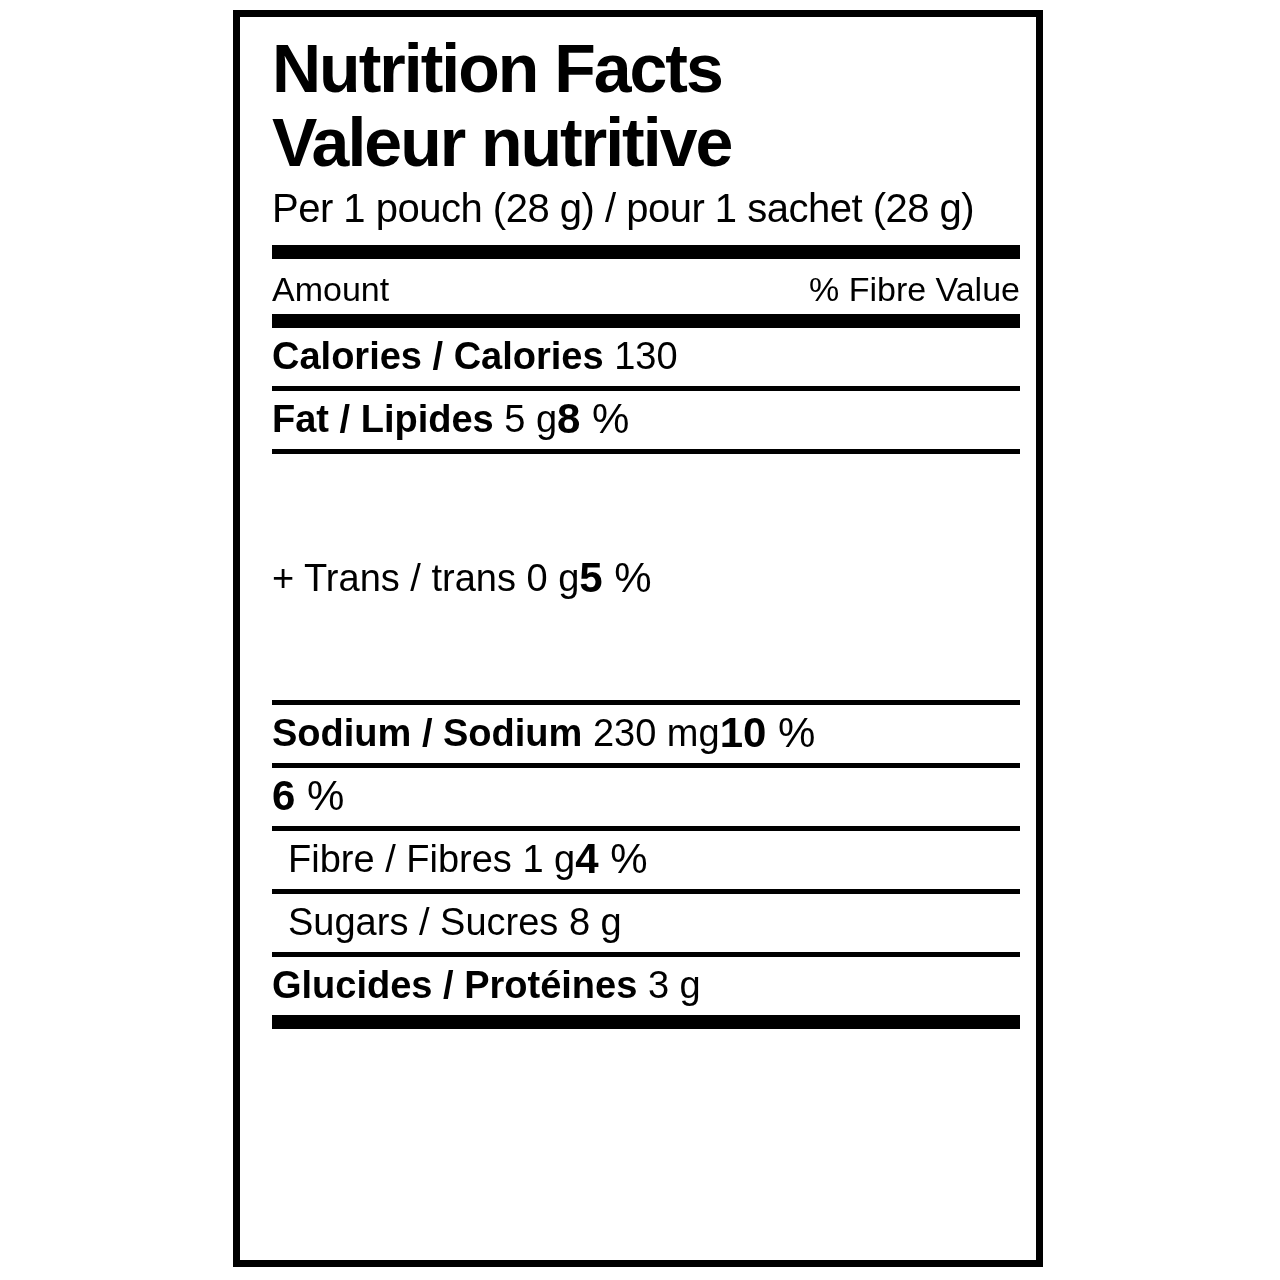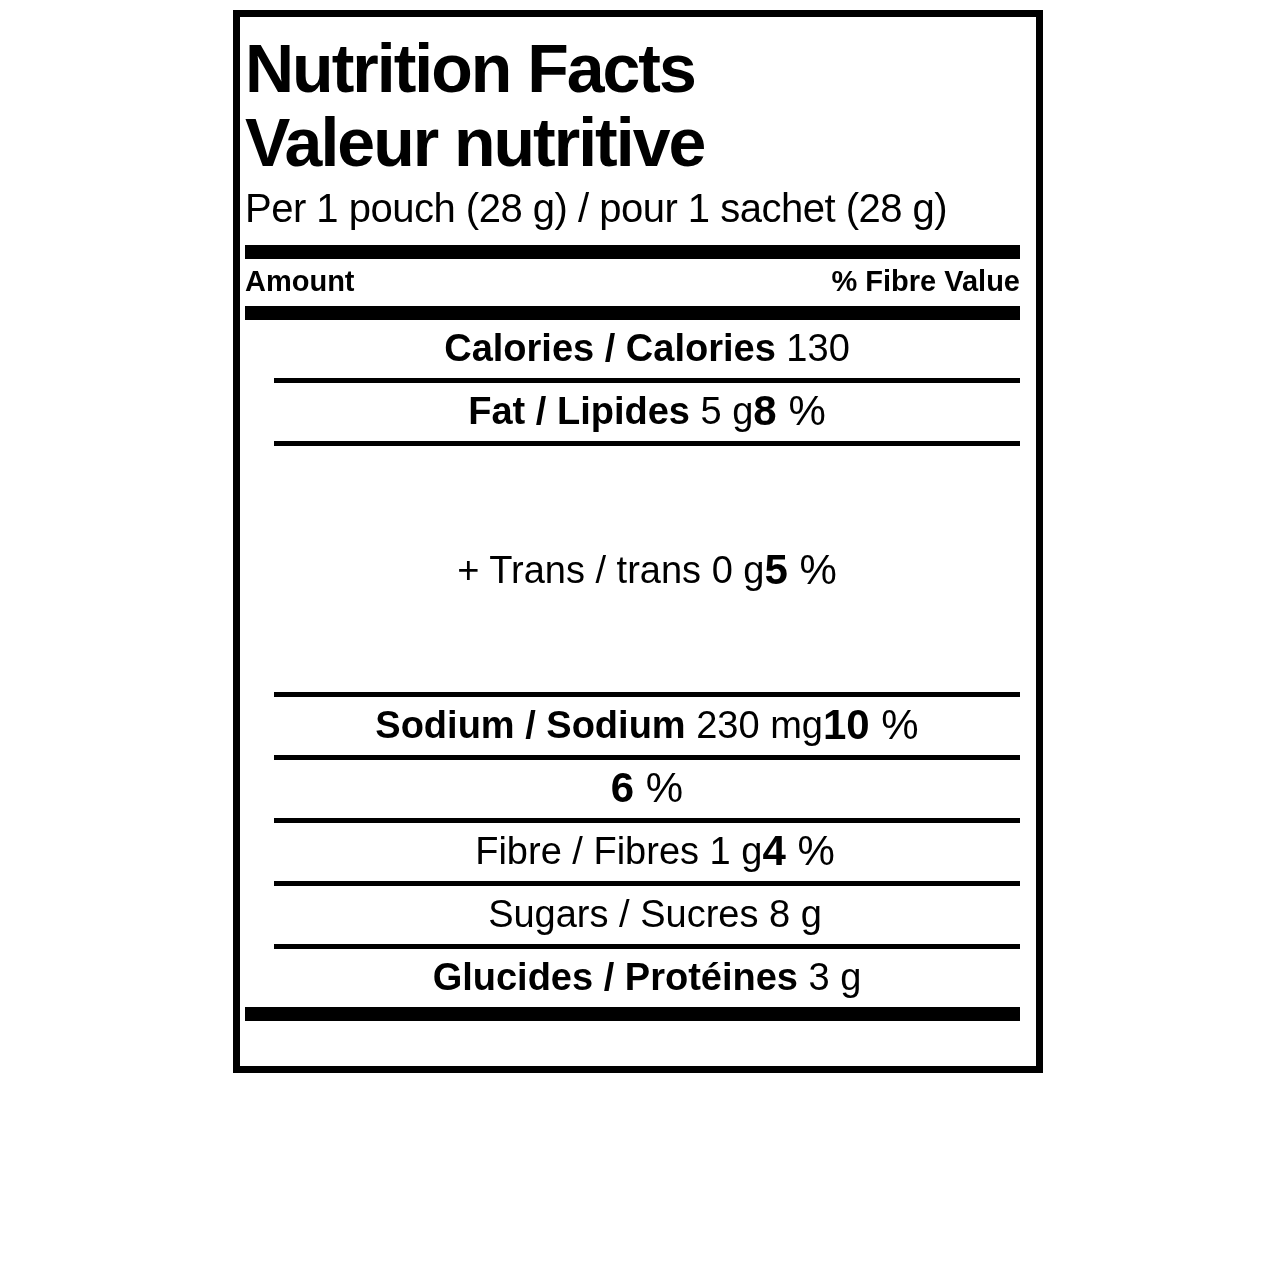--- a/index.html
+++ b/index.html
@@ -9,25 +9,25 @@
     width: 1280px;
     height: 1280px;
     font-family: "Liberation Sans", "DejaVu Sans", sans-serif;
     color: #000;
   }
   .nf-box {
     position: absolute;
     left: 233px;
     top: 10px;
     width: 810px;
-    height: 1063px;
+    height: 1257px;
     border: 7px solid #000;
     box-sizing: border-box;
     background: #fff;
-    padding: 14px 16px 0 5px;
+    padding: 14px 16px 0 32px;
     overflow: hidden;
   }
   .title {
     font-weight: bold;
     font-size: 68px;
     line-height: 74px;
     letter-spacing: -2px;
     white-space: nowrap;
   }
   .serving {
@@ -38,39 +38,38 @@
     white-space: nowrap;
   }
   .thickbar {
     height: 14px;
     background: #000;
     margin-top: 12px;
   }
   .thickbar.mid { margin-top: 6px; }
   .thickbar.low { margin-top: 0; }
   .dv-header {
-    margin-top: 4px;
-    font-weight: bold;
-    font-size: 29px;
+    margin-top: 12px;
+    font-weight: normal;
+    font-size: 34px;
     line-height: 37px;
   }
   .dv-header .hrow {
     display: flex;
     justify-content: space-between;
   }
   .row {
     display: flex;
-    justify-content: center;
+    justify-content: flex-start;
     align-items: center;
     border-bottom: 5px solid #000;
     padding: 6px 0 8px 0;
     font-size: 38px;
     line-height: 44px;
     white-space: pre-wrap;
-    margin-left: 29px;
   }
   .row.satfat { padding: 8px 0 6px 0; }
   .row.satfat .line { display: block; line-height: 56px; }
   .row.no-rule { border-bottom: none; }
   .row .lab b { font-weight: bold; }
   .indent { padding-left: 16px; }
   .pct {
     font-size: 42px;
     white-space: pre;
     flex-shrink: 0;

